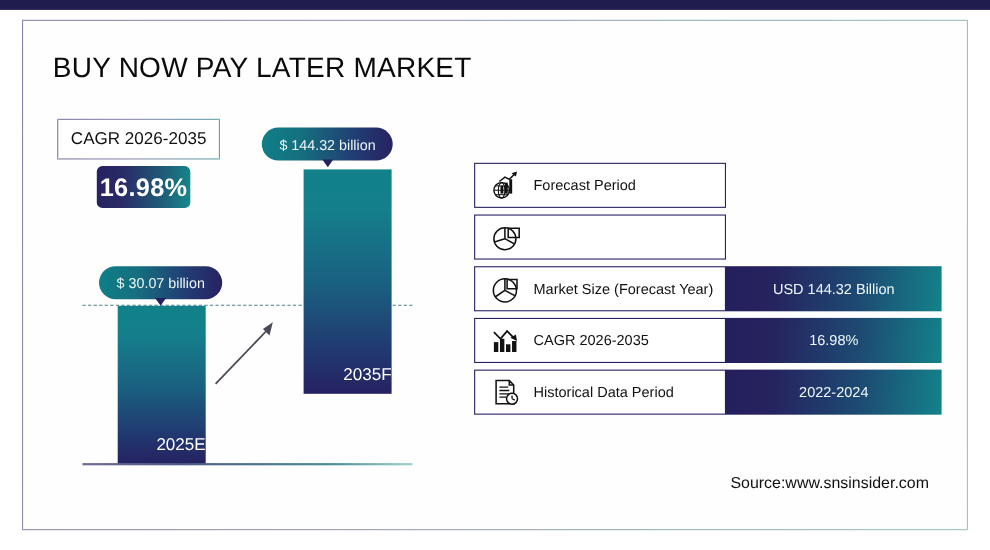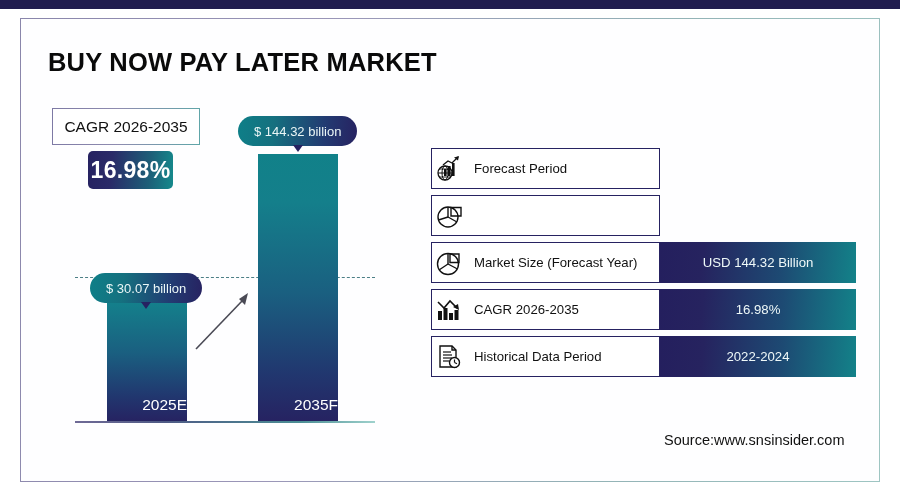--- a/index.html
+++ b/index.html
@@ -21,21 +21,21 @@
   .frame{
     position:absolute; left:20px; top:18px; width:860px; height:464px;
     background:#fefeff;
     border:1.5px solid;
     border-image: linear-gradient(100deg,#8a86ab 0%,#9b97b8 35%,#93b3b6 70%,#9ec5c2 100%) 1;
   }
 
   
   .title{
     position:absolute; left:48px; top:48px;
-    font-size:25.5px; font-weight:bold; color:#0a0a0a;
+    font-size:25.5px; font-weight:normal; color:#0a0a0a;
     letter-spacing:0.2px; white-space:nowrap;
   }
 
   
   .cagr-box{
     position:absolute; left:52px; top:108px; width:148px; height:37px;
     background:#ffffff;
     border:1.2px solid;
     border-image:linear-gradient(95deg,#7d79a4 0%,#8f8cb0 45%,#5fa6a8 100%) 1;
     display:flex; align-items:center; justify-content:center;
@@ -61,56 +61,56 @@
   .dashline{
     position:absolute; left:75px; top:277px; width:300px; height:0;
     border-top:1.2px dashed #4c7f86;
   }
 
   .bar{
     position:absolute; width:80px;
     background:linear-gradient(180deg,#118189 0%,#147f8b 18%,#1a5f80 52%,#21376f 82%,#262261 100%);
   }
   .bar1{ left:107px; top:278px; height:144px; }
-  .bar2{ left:258px; top:154px; height:268px; }
+  .bar2{ left:276px; top:154px; height:204px; }
 
   .bar-label{
     position:absolute; bottom:8px; left:0; width:100%;
     text-align:right; font-size:15.5px; color:#ffffff;
   }
 
   
   .vpill{
     position:absolute; height:30px; border-radius:15px;
     background:linear-gradient(95deg,#0e7f88 0%,#15707f 30%,#223b72 72%,#272261 100%);
     display:flex; align-items:center; justify-content:center;
     padding:6px 16px;
   }
   .vpill span{ font-size:13px; color:#eaf6f6; white-space:nowrap; }
   .vpill::after{
     content:""; position:absolute; left:50%; margin-left:-5px; bottom:-6px;
     width:0; height:0;
     border-left:5px solid transparent; border-right:5px solid transparent;
     border-top:7px solid #262261;
   }
-  .vpill-1{ left:90px; top:242px;margin-top:31px; }
+  .vpill-1{ left:90px; top:242px; }
   .vpill-2{ left:238px; top:116px; }
 
   .growth-arrow{ position:absolute; left:190px; top:285px; }
 
   
   .table{ position:absolute; left:431px; top:148px; width:425px; }
   .trow{
     position:relative; height:41px; margin-bottom:6px;
     display:flex; align-items:stretch;
   }
   .tlabel{
     width:229px; background:#ffffff;
     border:1.4px solid #262261;
-    display:flex; align-items:center; gap:10px; padding-left:2px;
+    display:flex; align-items:center; gap:10px; padding-left:13px;
   }
   .ticon{ width:30px; height:30px; flex:0 0 30px; display:flex; align-items:center; justify-content:center; }
   .tlabel-text{ font-size:13.2px; color:#111; white-space:nowrap; }
   .tvalue{
     flex:1;
     background:linear-gradient(95deg,#241f5e 0%,#26235f 22%,#1d4a73 62%,#138289 100%);
     display:flex; align-items:center; justify-content:center;
   }
   .tvalue span{ font-size:13.2px; color:#eef8f8; white-space:nowrap; }
 

